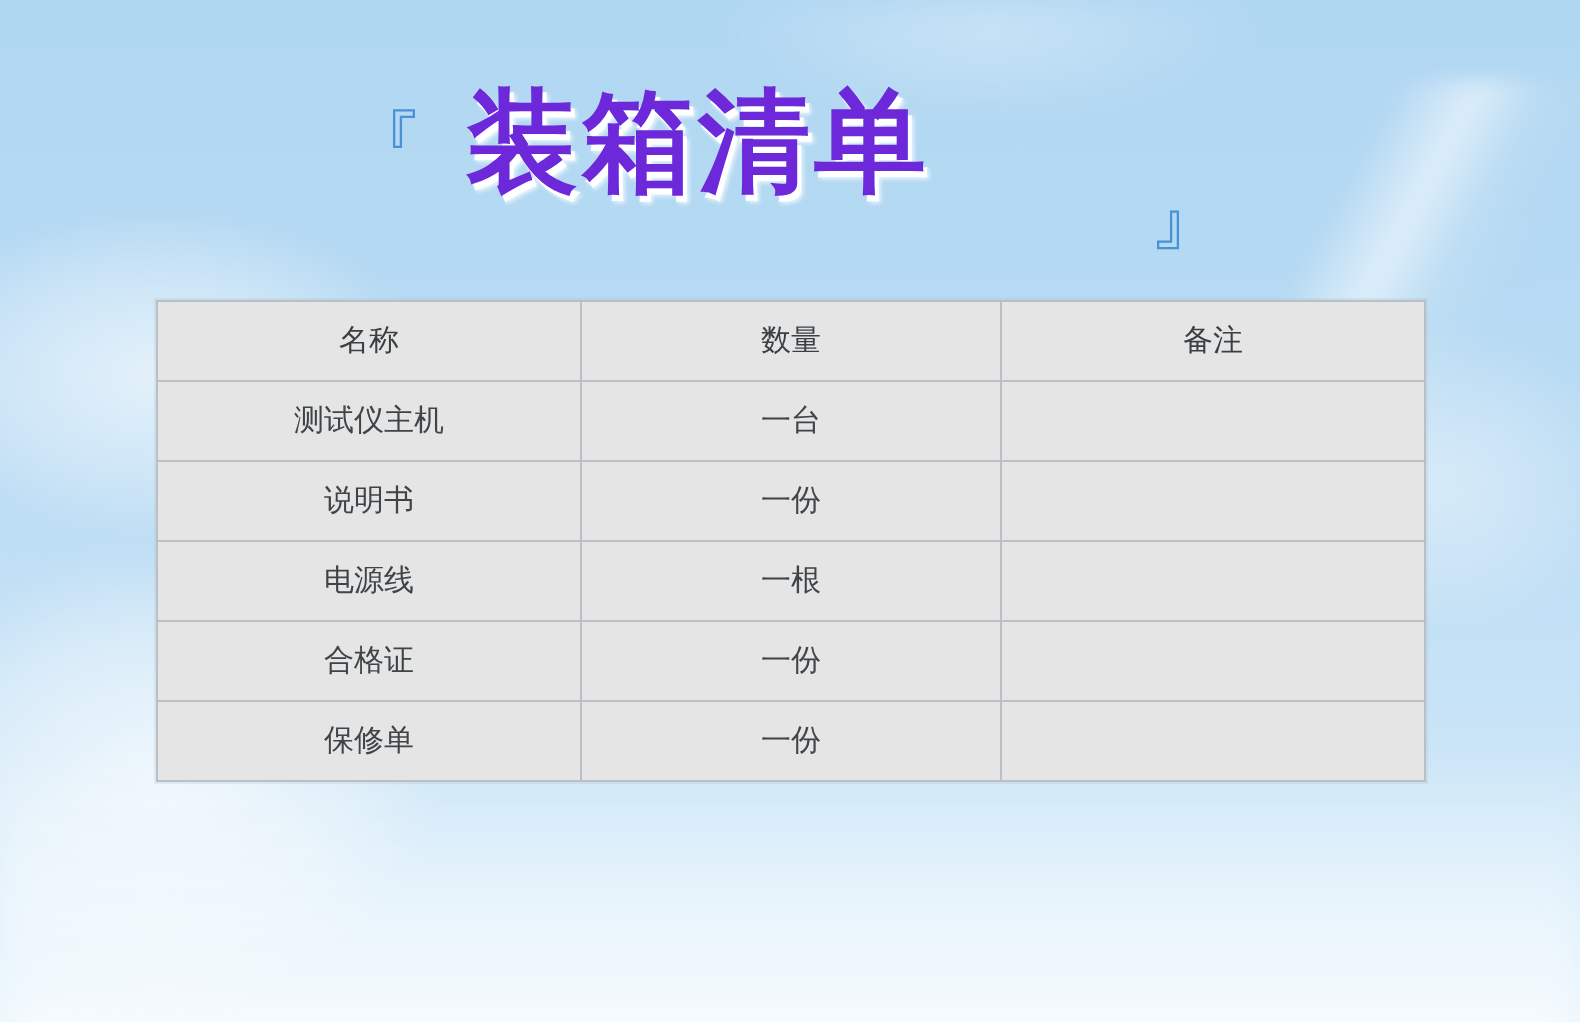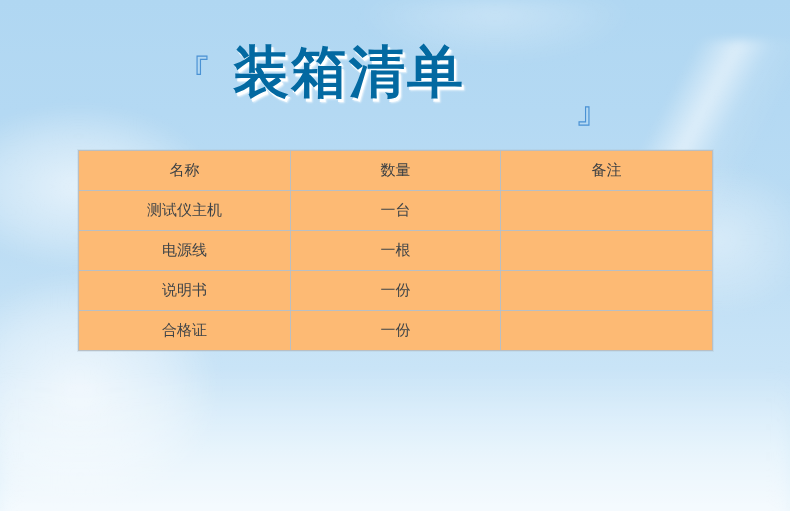--- a/index.html
+++ b/index.html
@@ -121,21 +121,21 @@
   #page-title {
     position: absolute;
     left: 0;
     top: 16px;
     width: 698px;
     text-align: center;
     font-family: "DejaVu Serif", "Liberation Serif", serif;
     font-size: 56px;
     font-weight: 700;
     letter-spacing: 2px;
-    color: #0369a1;
+    color: #6d28d9;
     text-shadow:
       2px 3px 0 rgba(255,255,255,0.95),
       3px 4px 2px rgba(255,255,255,0.75);
     line-height: 1.05;
   }
 
   .corner-bracket {
     position: absolute;
     color: #4a92d4;
     font-family: "DejaVu Sans", "Liberation Sans", sans-serif;
@@ -177,21 +177,21 @@
 
   table#packing-table th,
   table#packing-table td {
     height: 40px;
     border: 1px solid #b9bfc4;
     text-align: center;
     vertical-align: middle;
     font-size: 15px;
     font-weight: 400;
     color: #3f4448;
-    background: #fdba74;
+    background: #e5e5e5;
     padding: 0 6px;
     white-space: nowrap;
   }
 
   table#packing-table th {
     color: #3a3f43;
   }
 </style>
 </head>
 <body>
@@ -228,29 +228,34 @@
       </tr>
     </thead>
     <tbody id="packing-table-body">
 
     <tr>
           <td>测试仪主机</td>
           <td>一台</td>
           <td></td>
         </tr>
         <tr>
+          <td>说明书</td>
+          <td>一份</td>
+          <td></td>
+        </tr>
+        <tr>
           <td>电源线</td>
           <td>一根</td>
           <td></td>
         </tr>
         <tr>
-          <td>说明书</td>
+          <td>合格证</td>
           <td>一份</td>
           <td></td>
         </tr>
         <tr>
-          <td>合格证</td>
+          <td>保修单</td>
           <td>一份</td>
           <td></td>
         </tr>
       </tbody>
   </table>
 </div>
 
 </body></html>

